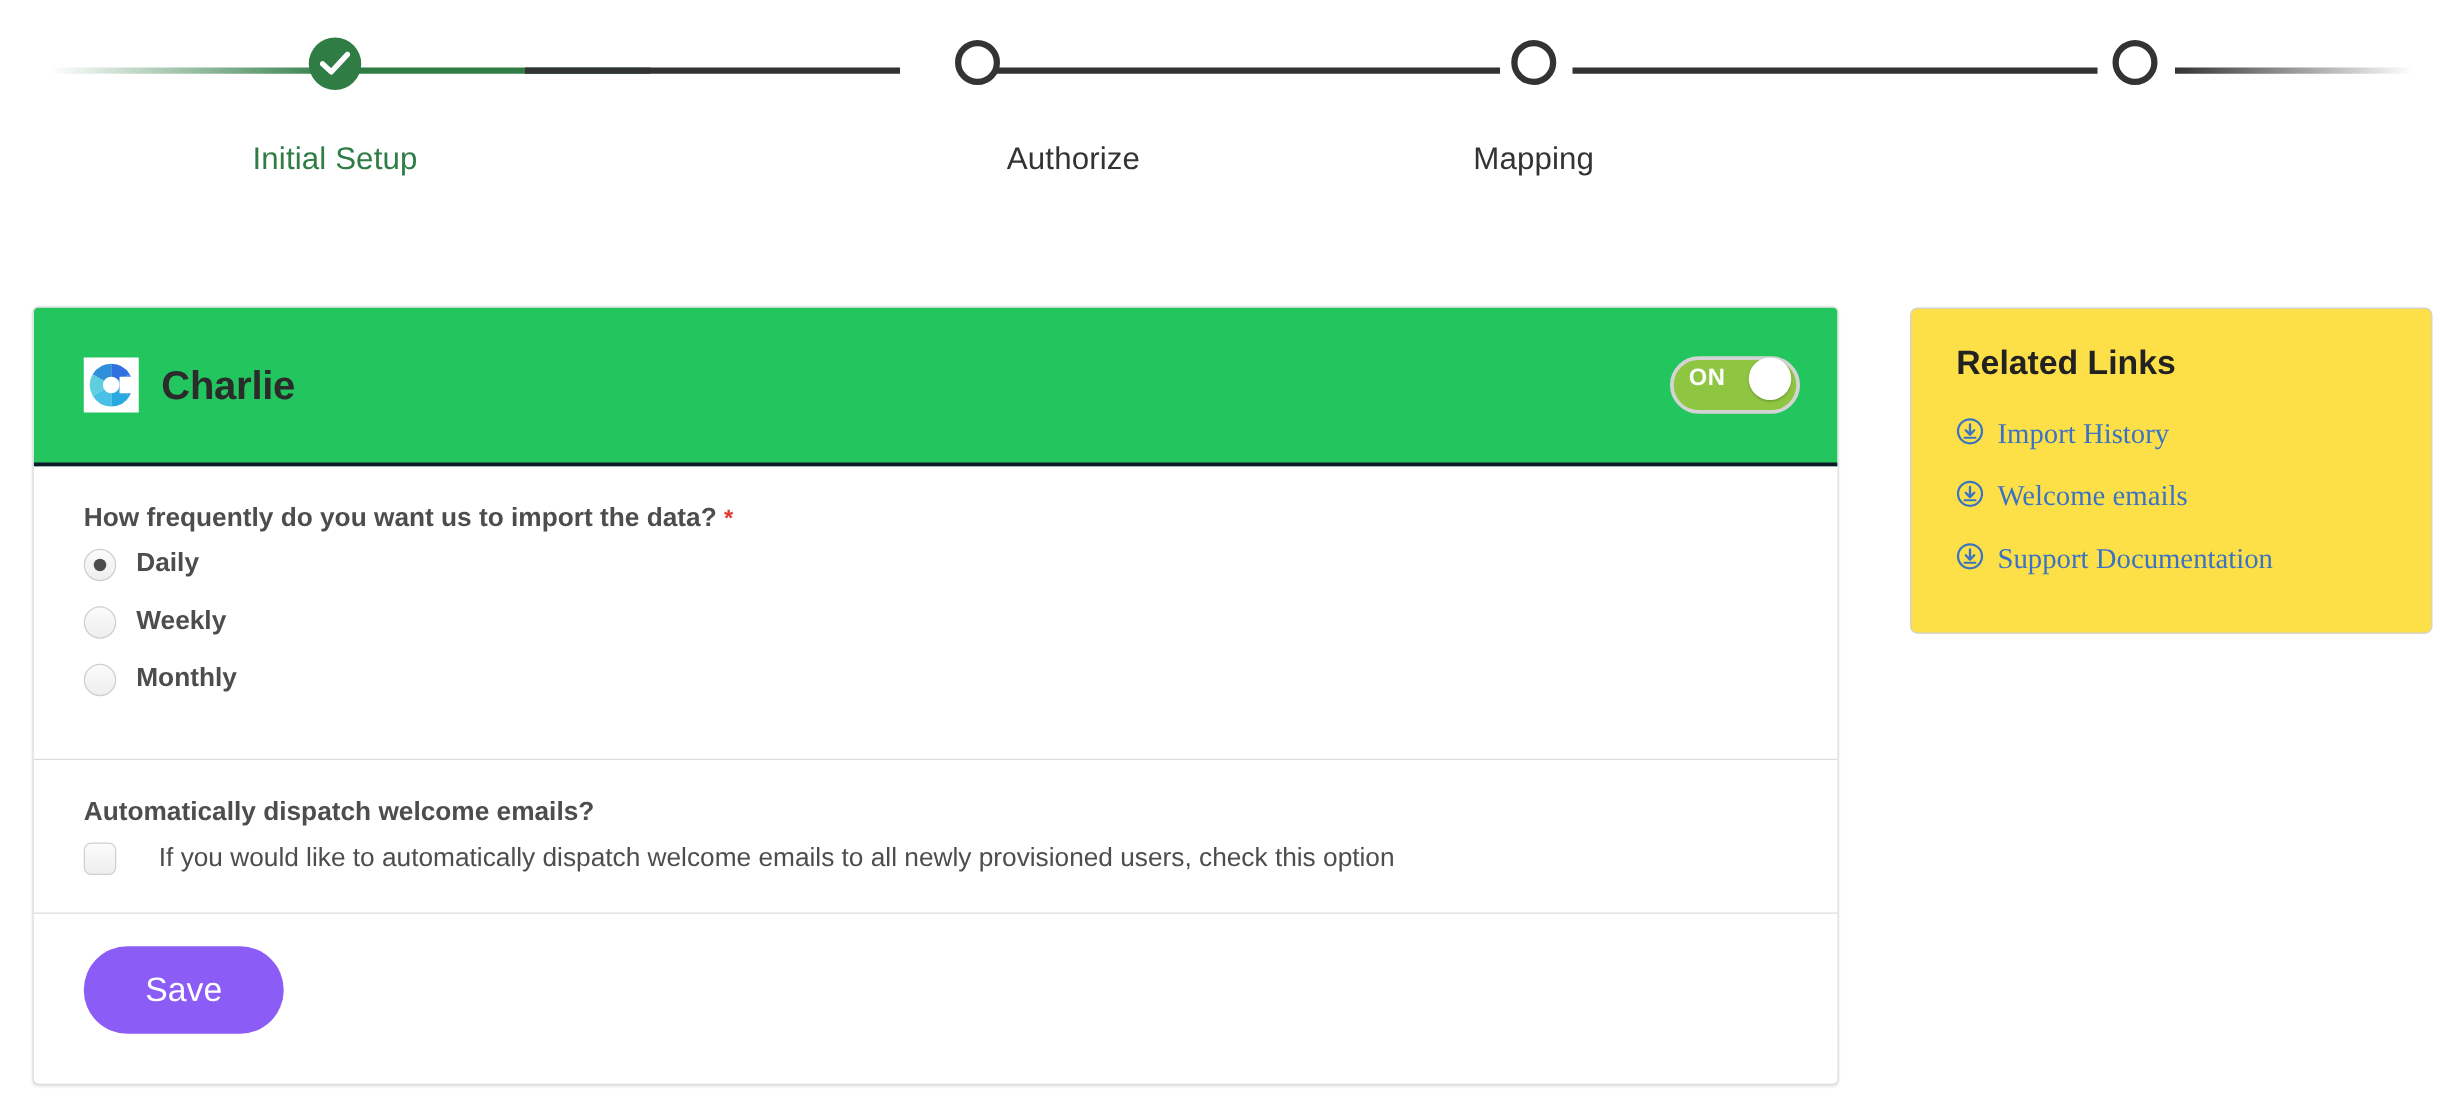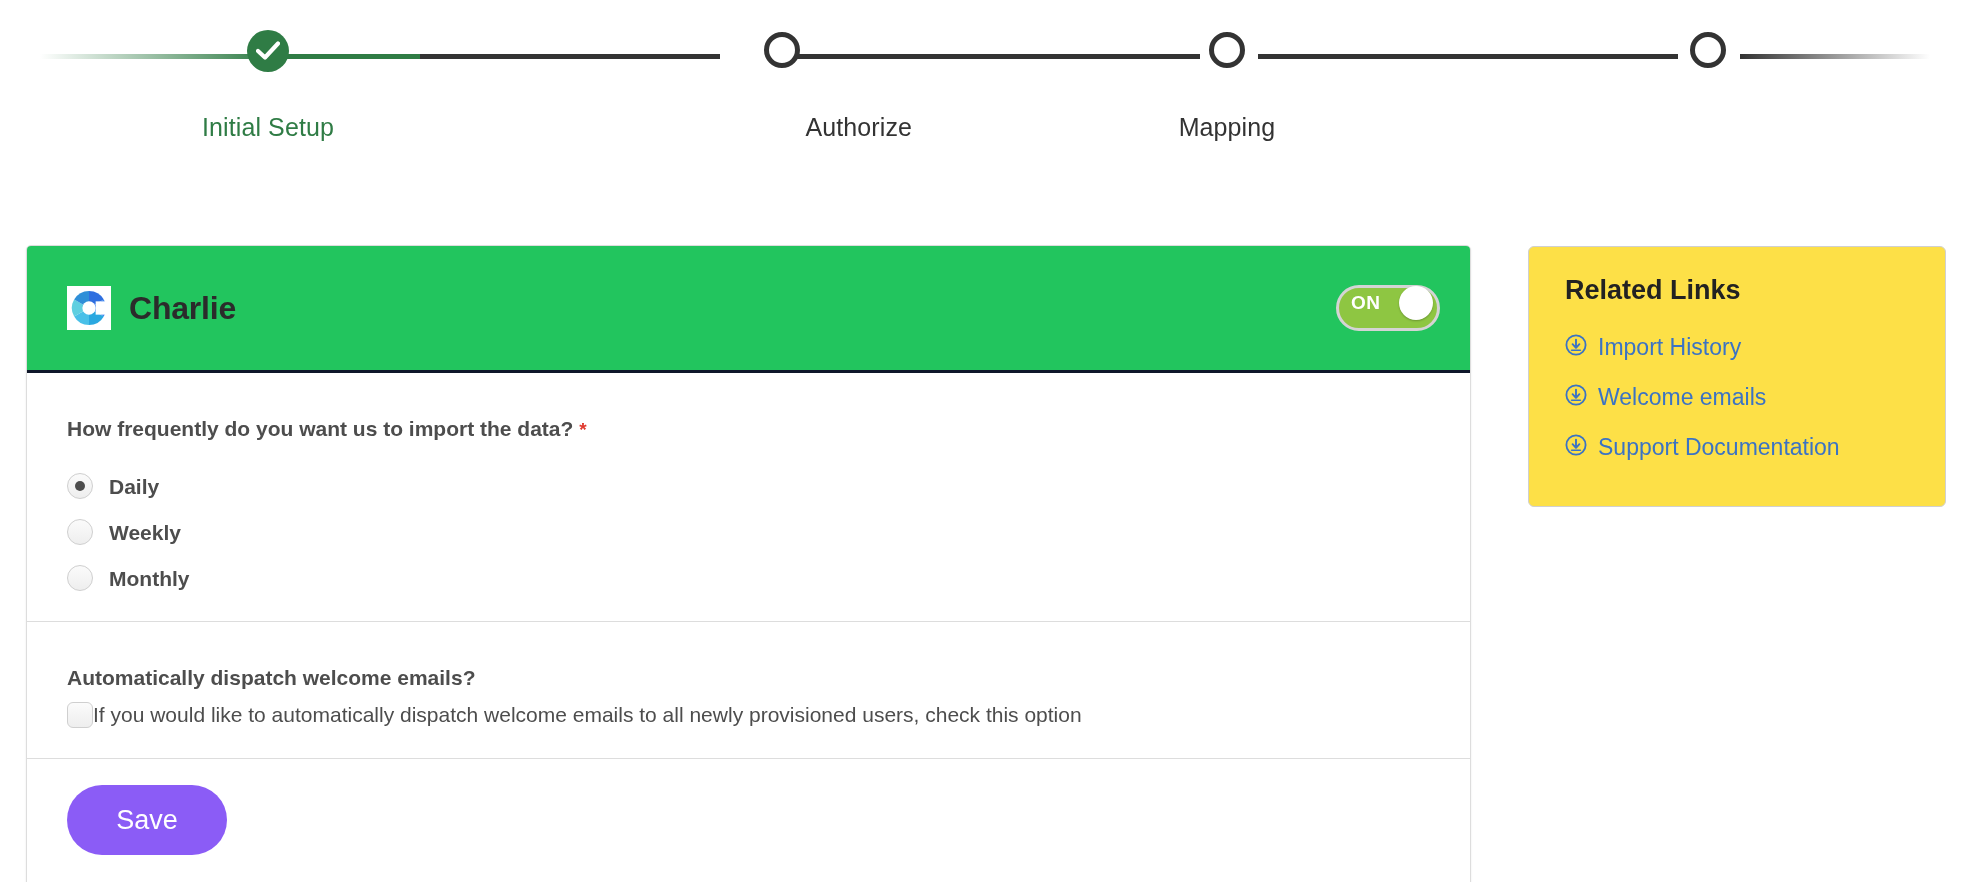--- a/index.html
+++ b/index.html
@@ -174,31 +174,31 @@
   .card-section {
     border-bottom: 1px solid #dddddd;
     padding: 28px 40px 30px 40px;
   }
   .card-section:last-child { border-bottom: none; }
 
   .field-label {
     font-size: 21px;
     font-weight: bold;
     color: #4d4d4d;
-    margin: 16px 0 12px 0;
+    margin: 2px 0 12px 0;
   }
   .req-star {
     color: #e03a2f;
     font-weight: bold;
     font-size: 19px;
   }
 
   .radio-row {
     display: flex;
-    align-items: flex-end;
+    align-items: flex-start;
     gap: 16px;
     height: 46px;
   }
   .radio {
     width: 26px;
     height: 26px;
     border-radius: 50%;
     background: linear-gradient(#fbfbfb, #eeeeee);
     border: 1px solid #cfcfcf;
     box-sizing: border-box;
@@ -218,21 +218,21 @@
   }
   .radio-label {
     font-size: 21px;
     font-weight: bold;
     color: #4d4d4d;
   }
 
   .check-row {
     display: flex;
     align-items: center;
-    gap: 0;
+    gap: 34px;
     margin-top: 10px;
   }
   .checkbox {
     width: 26px;
     height: 26px;
     border-radius: 6px;
     background: linear-gradient(#fbfbfb, #eeeeee);
     border: 1px solid #cfcfcf;
     box-sizing: border-box;
     flex: 0 0 auto;
@@ -282,20 +282,21 @@
   .related-link {
     display: flex;
     align-items: center;
     gap: 11px;
     height: 50px;
     text-decoration: none;
   }
   .related-link .link-text {
     font-size: 23px;
     color: #3b73c4;
+    font-family: Liberation Serif, serif;
   }
   .dl-icon { flex: 0 0 auto; display: block; }
 </style>
 </head>
 <body>
 
 <div class="stepper">
   <div class="step-track">
     <div class="seg seg-fade-left"></div>
     <div class="seg seg-green"></div>

